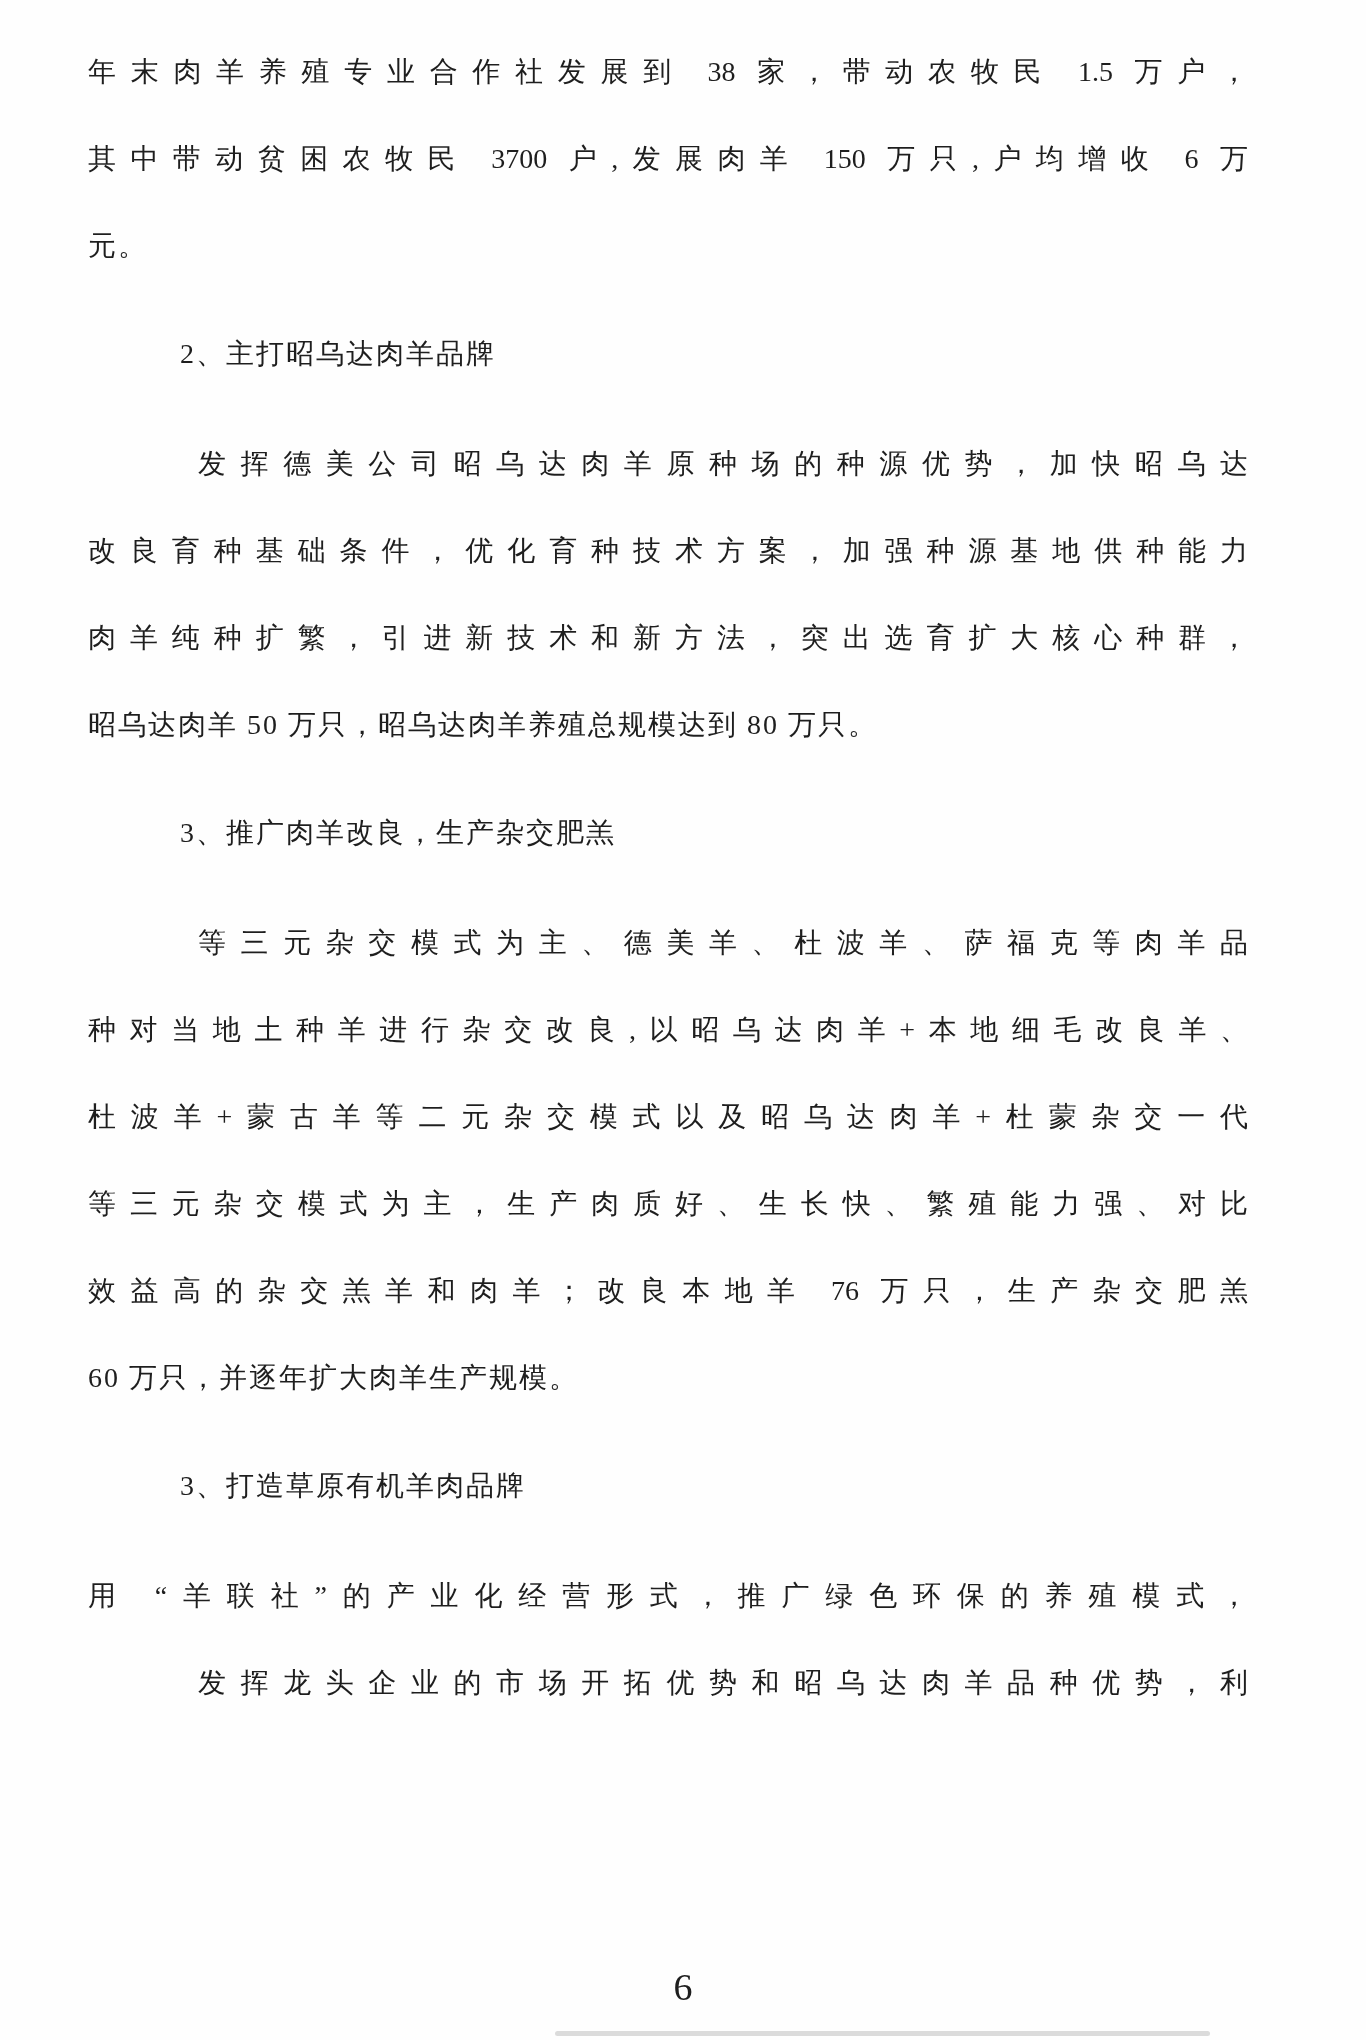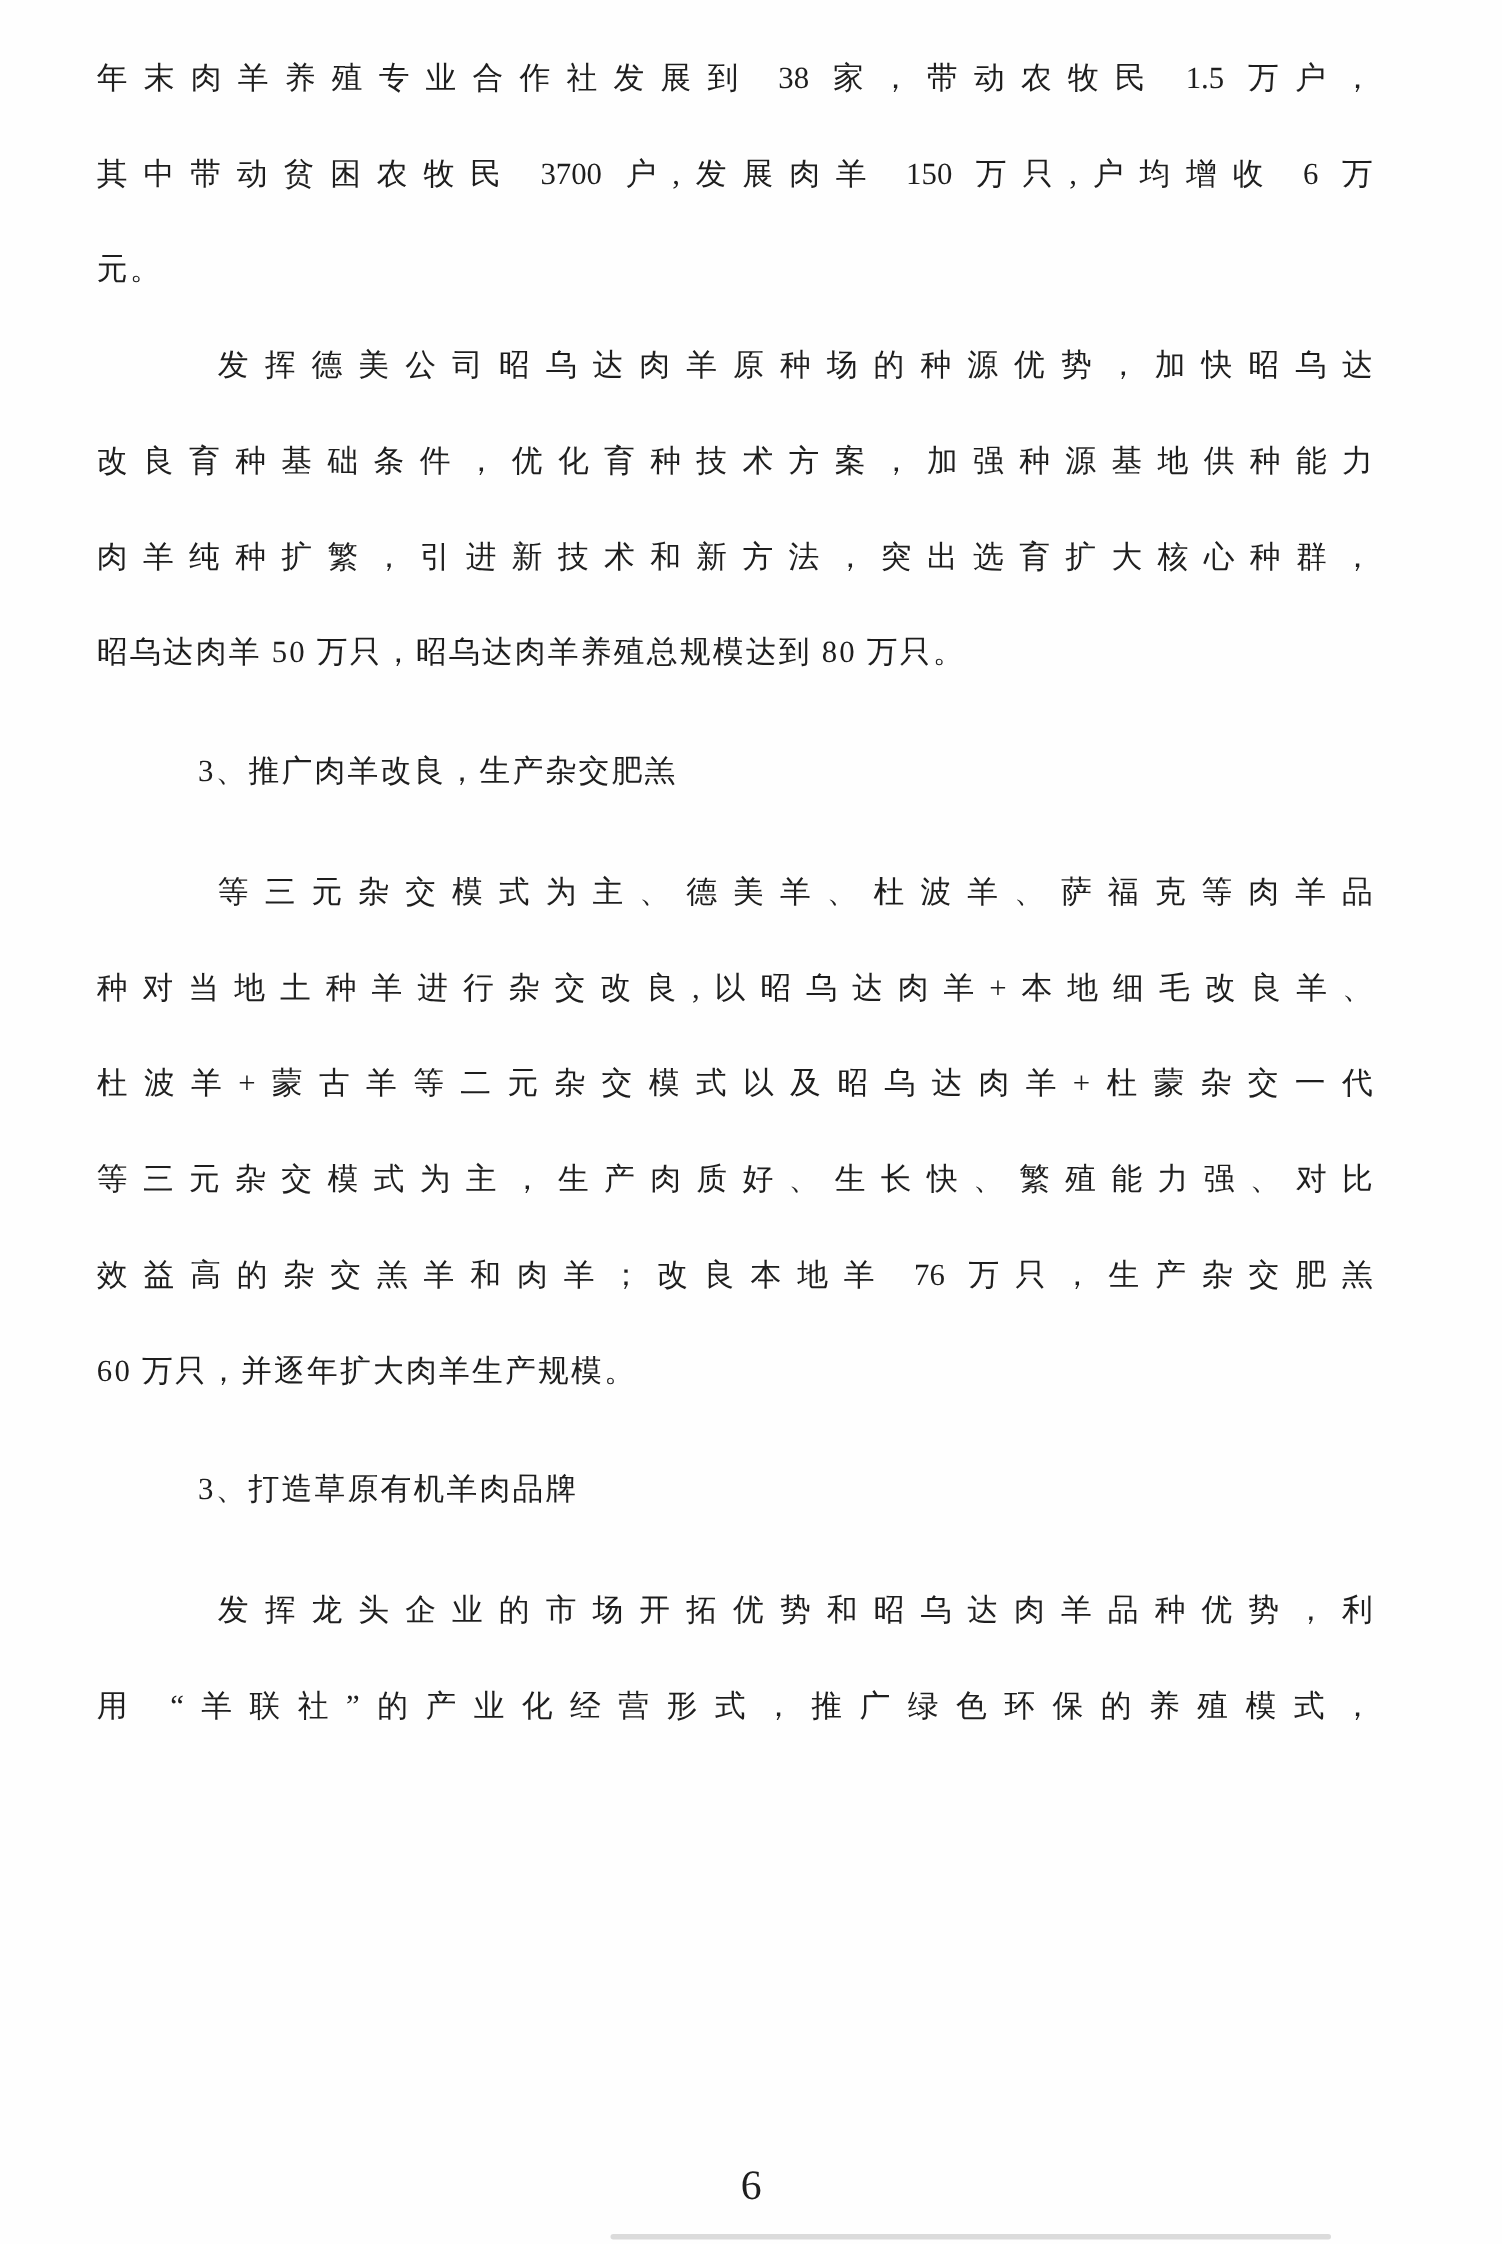--- a/index.html
+++ b/index.html
@@ -71,30 +71,31 @@
   }
 </style>
 </head>
 <body>
 
 <div class="page">
   <div class="doc">
       <div class="line body justify">年末肉羊养殖专业合作社发展到 38 家，带动农牧民 1.5 万户，</div>
       <div class="line body justify">其中带动贫困农牧民 3700 户,发展肉羊 150 万只,户均增收 6 万</div>
       <div class="line body">元。</div>
+      <div class="line heading">2、主打昭乌达肉羊品牌</div>
       <div class="line body first-indent justify">发挥德美公司昭乌达肉羊原种场的种源优势，加快昭乌达</div>
       <div class="line body justify">改良育种基础条件，优化育种技术方案，加强种源基地供种能力</div>
       <div class="line body justify">肉羊纯种扩繁，引进新技术和新方法，突出选育扩大核心种群，</div>
       <div class="line body">昭乌达肉羊 50 万只，昭乌达肉羊养殖总规模达到 80 万只。</div>
       <div class="line heading">3、推广肉羊改良，生产杂交肥羔</div>
       <div class="line body first-indent justify">等三元杂交模式为主、德美羊、杜波羊、萨福克等肉羊品</div>
       <div class="line body justify">种对当地土种羊进行杂交改良,以昭乌达肉羊+本地细毛改良羊、</div>
       <div class="line body justify">杜波羊+蒙古羊等二元杂交模式以及昭乌达肉羊+杜蒙杂交一代</div>
       <div class="line body justify">等三元杂交模式为主，生产肉质好、生长快、繁殖能力强、对比</div>
       <div class="line body justify">效益高的杂交羔羊和肉羊；改良本地羊 76 万只，生产杂交肥羔</div>
       <div class="line body">60 万只，并逐年扩大肉羊生产规模。</div>
       <div class="line heading">3、打造草原有机羊肉品牌</div>
+      <div class="line body justify">用 “羊联社”的产业化经营形式，推广绿色环保的养殖模式，</div>
       <div class="line body first-indent justify">发挥龙头企业的市场开拓优势和昭乌达肉羊品种优势，利</div>
-      <div class="line body justify">用 “羊联社”的产业化经营形式，推广绿色环保的养殖模式，</div>
     </div>
   <div class="page-number">6</div>
   <div class="scan-artifact"></div>
 </div>
 
 </body></html>

